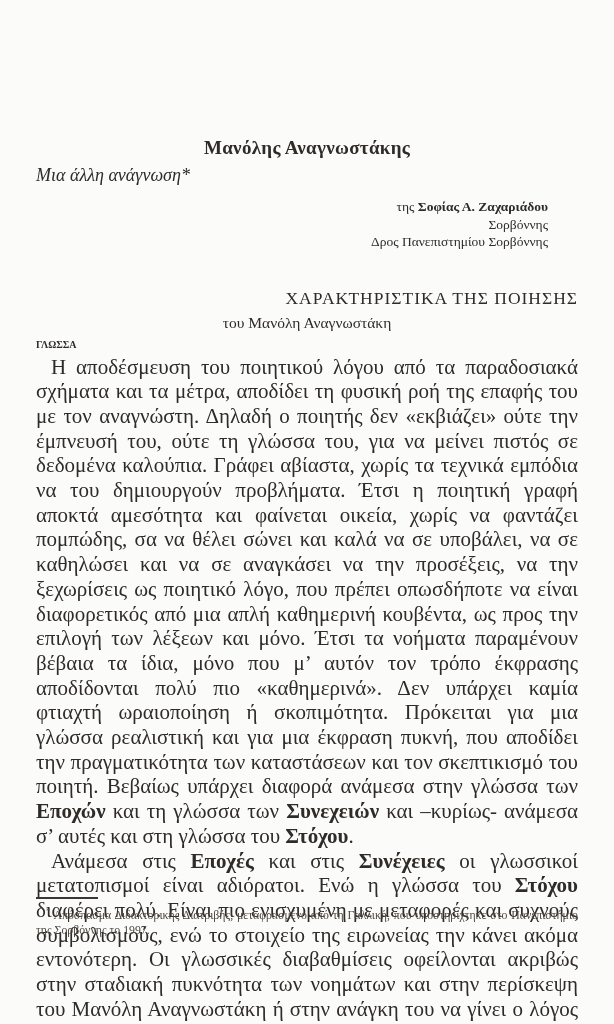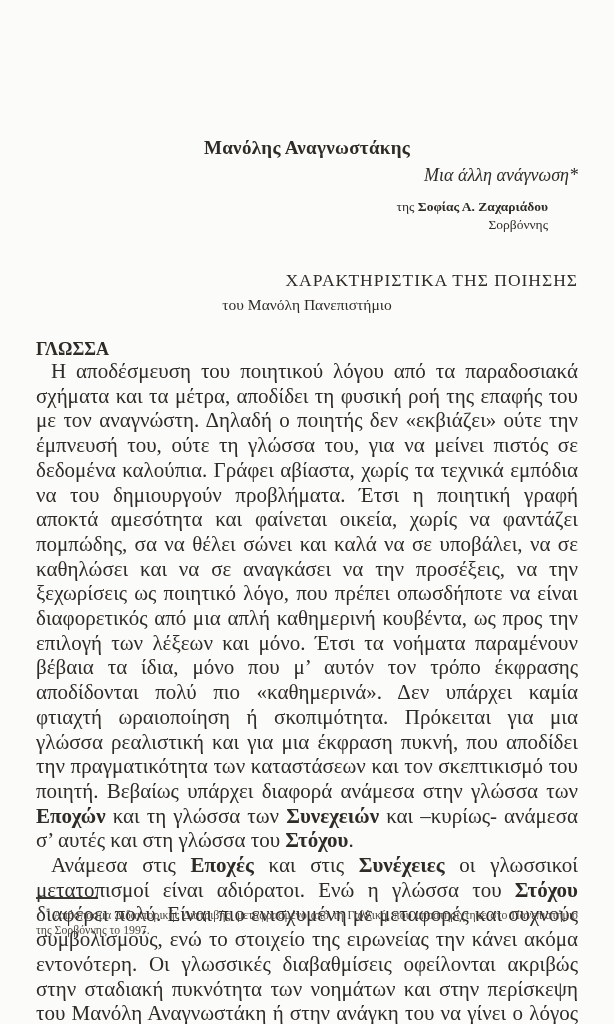--- a/index.html
+++ b/index.html
@@ -17,21 +17,21 @@
   .content { padding: 0 36px; }
   .title {
     margin: 136px 0 0 0;
     text-align: center;
     font-size: 19px;
     font-weight: bold;
     letter-spacing: 0.3px;
     line-height: 24px;
   }
   .subtitle {
-    text-align: right;
+    text-align: left;
     font-style: italic;
     font-size: 18px;
     line-height: 26px;
     margin-top: 2px;
   }
   .byline {
     margin-top: 10px;
     padding-right: 30px;
     text-align: right;
     font-size: 13.5px;
@@ -46,23 +46,23 @@
     letter-spacing: 1px;
     line-height: 22px;
   }
   .heading-sub {
     text-align: center;
     font-size: 15.5px;
     line-height: 20px;
     margin-top: 4px;
   }
   .glossa {
-    margin-top: 24px;
+    margin-top: 2px;
     font-weight: bold;
-    font-size: 18px;
+    font-size: 10px;
     line-height: 20px;
   }
   .bodytext {
     font-size: 21px;
     line-height: 24.7px;
     text-align: justify;
   }
   .bodytext p { margin: 0; text-indent: 15px; }
   .bodytext .b { font-weight: bold; }
   .footnote-block {
@@ -93,25 +93,26 @@
 
     <h1 class="title">Μανόλης Αναγνωστάκης</h1>
 
     <div class="subtitle">Μια άλλη ανάγνωση*</div>
 
     <div class="byline">
       <div class="byline-line">
         <span class="prefix">της</span><span class="author-name">Σοφίας Α. Ζαχαριάδου</span>
       </div>
       <div class="byline-line">Σορβόννης</div>
+      <div class="byline-line">Δρος Πανεπιστημίου Σορβόννης</div>
     </div>
 
     <div class="heading">ΧΑΡΑΚΤΗΡΙΣΤΙΚΑ ΤΗΣ ΠΟΙΗΣΗΣ</div>
 
-    <div class="heading-sub">του Μανόλη Πανεπιστήμιο</div>
+    <div class="heading-sub">του Μανόλη Αναγνωστάκη</div>
 
     <div class="glossa">ΓΛΩΣΣΑ</div>
 
     <div id="paragraphs" class="bodytext">
         <p><span>Η αποδέσμευση του ποιητικού λόγου από τα παραδοσιακά σχήματα και τα μέτρα, αποδίδει τη φυσική ροή της επαφής του με τον αναγνώστη. Δηλαδή ο ποιητής δεν «εκβιάζει» ούτε την έμπνευσή του, ούτε τη γλώσσα του, για να μείνει πιστός σε δεδομένα καλούπια. Γράφει αβίαστα, χωρίς τα τεχνικά εμπόδια να του δημιουργούν προβλήματα. Έτσι η ποιητική γραφή αποκτά αμεσότητα και φαίνεται οικεία, χωρίς να φαντάζει πομπώδης, σα να θέλει σώνει και καλά να σε υποβάλει, να σε καθηλώσει και να σε αναγκάσει να την προσέξεις, να την ξεχωρίσεις ως ποιητικό λόγο, που πρέπει οπωσδήποτε να είναι διαφορετικός από μια απλή καθημερινή κουβέντα, ως προς την επιλογή των λέξεων και μόνο. Έτσι τα νοήματα παραμένουν βέβαια τα ίδια, μόνο που μ’ αυτόν τον τρόπο έκφρασης αποδίδονται πολύ πιο «καθημερινά». Δεν υπάρχει καμία φτιαχτή ωραιοποίηση ή σκοπιμότητα. Πρόκειται για μια γλώσσα ρεαλιστική και για μια έκφραση πυκνή, που αποδίδει την πραγματικότητα των καταστάσεων και τον σκεπτικισμό του ποιητή. Βεβαίως υπάρχει διαφορά ανάμεσα στην γλώσσα των </span><span class="b">Εποχών</span><span> και τη γλώσσα των </span><span class="b">Συνεχειών</span><span> και –κυρίως- ανάμεσα σ’ αυτές και στη γλώσσα του </span><span class="b">Στόχου</span><span>.</span></p>
         <p><span>Ανάμεσα στις </span><span class="b">Εποχές</span><span> και στις </span><span class="b">Συνέχειες</span><span> οι γλωσσικοί μετατοπισμοί είναι αδιόρατοι. Ενώ η γλώσσα του </span><span class="b">Στόχου</span><span> διαφέρει πολύ. Είναι πιο ενισχυμένη με μεταφορές και συχνούς συμβολισμούς, ενώ το στοιχείο της ειρωνείας την κάνει ακόμα εντονότερη. Οι γλωσσικές διαβαθμίσεις οφείλονται ακριβώς στην σταδιακή πυκνότητα των νοημάτων και στην περίσκεψη του Μανόλη Αναγνωστάκη ή στην ανάγκη του να γίνει ο λόγος του κραυγή.</span></p>
       </div>
   </div>
 
   <div class="footnote-block">

